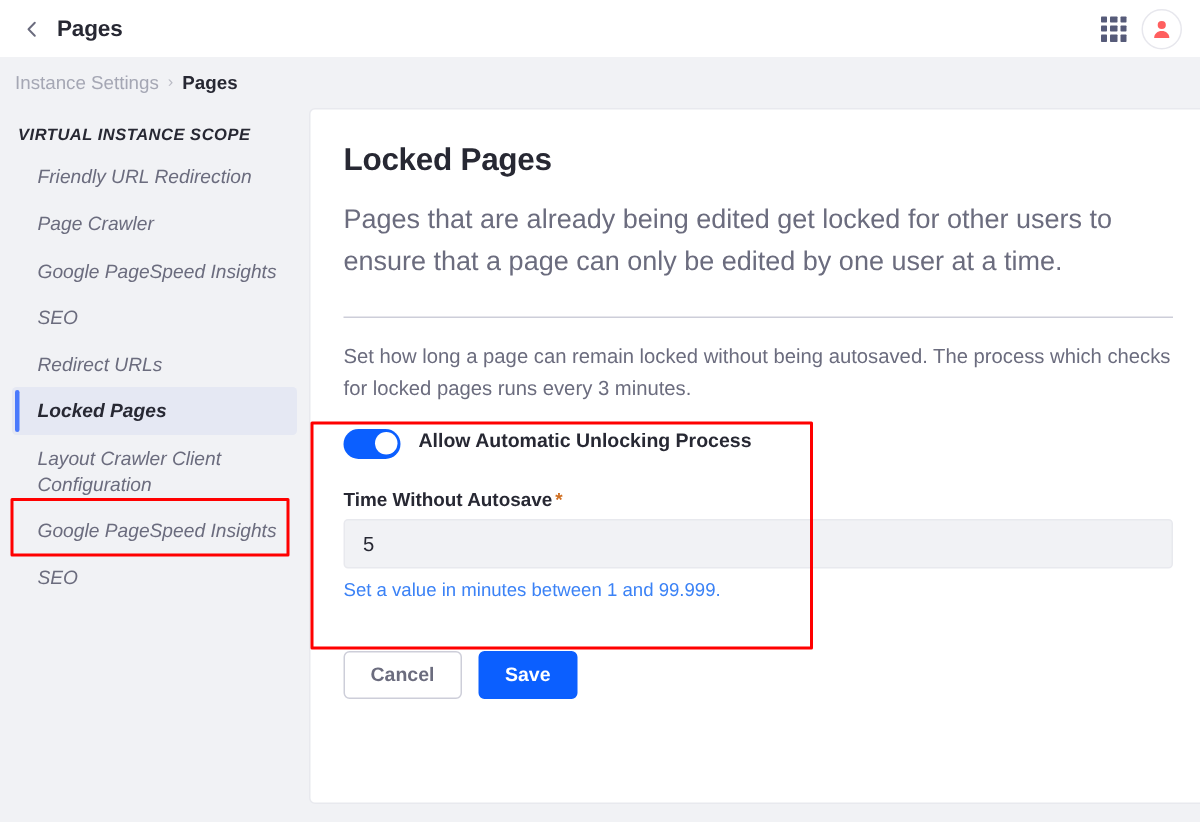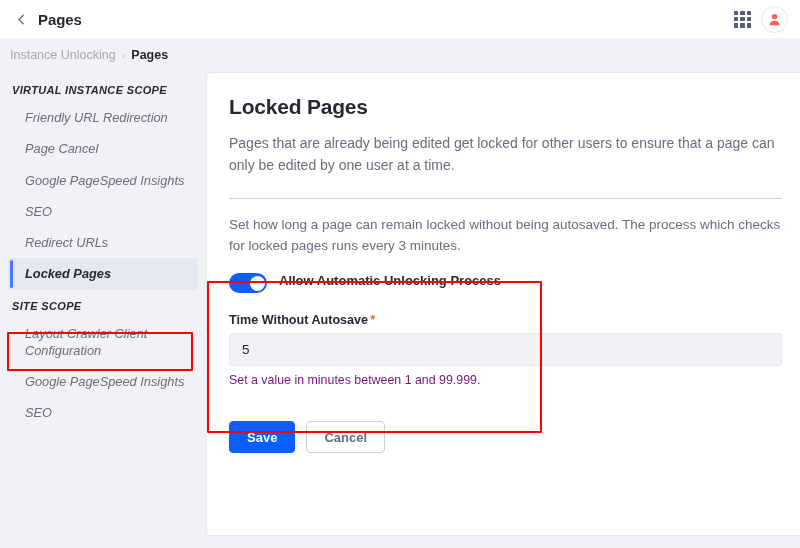--- a/index.html
+++ b/index.html
@@ -141,21 +141,21 @@
     overflow: hidden;
   }
   .card-title {
     font-size: 21px;
     font-weight: bold;
     color: #272833;
     margin: 0 0 14px 0;
     letter-spacing: -0.2px;
   }
   .card-desc {
-    font-size: 14px;
+    font-size: 18px;
     color: #6b6c7e;
     line-height: 1.55;
     max-width: 555px;
     margin: 0 0 22px 0;
   }
   .section-head {
     font-size: 11.5px;
     font-weight: bold;
     letter-spacing: 0.5px;
     color: #6b6c7e;
@@ -219,21 +219,21 @@
     border-radius: 3px;
     font-size: 13.5px;
     color: #272833;
     padding: 0 12px;
     font-family: "Liberation Sans", sans-serif;
     display: flex;
     align-items: center;
   }
   .field-help {
     font-size: 12.4px;
-    color: #701a75;
+    color: #3b82f6;
     margin-top: 7px;
   }
 
   
   .btn-row {
     display: flex;
     gap: 11px;
     margin-top: 34px;
   }
   .btn {
@@ -296,39 +296,38 @@
     <div class="avatar">
       <svg width="15" height="15" viewBox="0 0 16 16" aria-hidden="true">
         <circle cx="8" cy="5" r="2.9" fill="#ff5f5f"></circle>
         <path d="M2.6 14.2c0-3.1 2.4-5 5.4-5s5.4 1.9 5.4 5z" fill="#ff5f5f"></path>
       </svg>
     </div>
   </div>
 </div>
 
 <div class="breadcrumb">
-  <span class="crumb-muted">Instance Unlocking</span>
+  <span class="crumb-muted">Instance Settings</span>
   <span class="crumb-sep">›</span>
   <span class="crumb-active">Pages</span>
 </div>
 
 <div class="body">
 
   <div class="sidebar">
 
     <div class="scope-label">VIRTUAL INSTANCE SCOPE</div>
 
     <div class="nav-item">Friendly URL Redirection</div>
-    <div class="nav-item">Page Cancel</div>
+    <div class="nav-item">Page Crawler</div>
     <div class="nav-item">Google PageSpeed Insights</div>
     <div class="nav-item">SEO</div>
     <div class="nav-item">Redirect URLs</div>
     <div class="nav-item active">Locked Pages</div>
 
-    <div class="scope-label" style="padding-top:10px;">SITE SCOPE</div>
 
     <div class="nav-item">Layout Crawler Client Configuration</div>
     <div class="nav-item">Google PageSpeed Insights</div>
     <div class="nav-item">SEO</div>
   </div>
 
   <div class="main">
     <div class="card">
 
       <h1 class="card-title">Locked Pages</h1>
@@ -345,22 +344,22 @@
         <span class="toggle-label">Allow Automatic Unlocking Process</span>
       </div>
 
       <div class="field-label">
         <span>Time Without Autosave</span><span class="req">*</span>
       </div>
       <div class="text-input" placeholder="">5</div>
       <div class="field-help">Set a value in minutes between 1 and 99.999.</div>
 
       <div class="btn-row">
+        <div class="btn btn-secondary">Cancel</div>
         <div class="btn btn-primary">Save</div>
-        <div class="btn btn-secondary">Cancel</div>
       </div>
 
     </div>
   </div>
 
 </div>
 
 <div class="annot" id="annot-sidebar"></div>
 <div class="annot" id="annot-form"></div>
 

